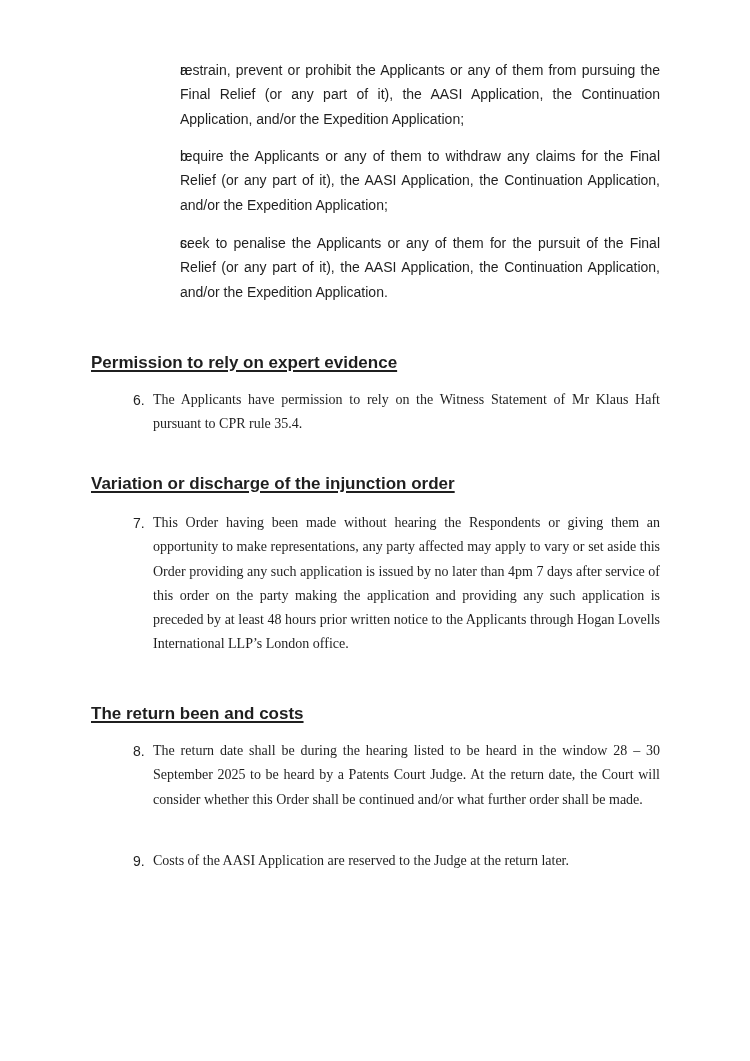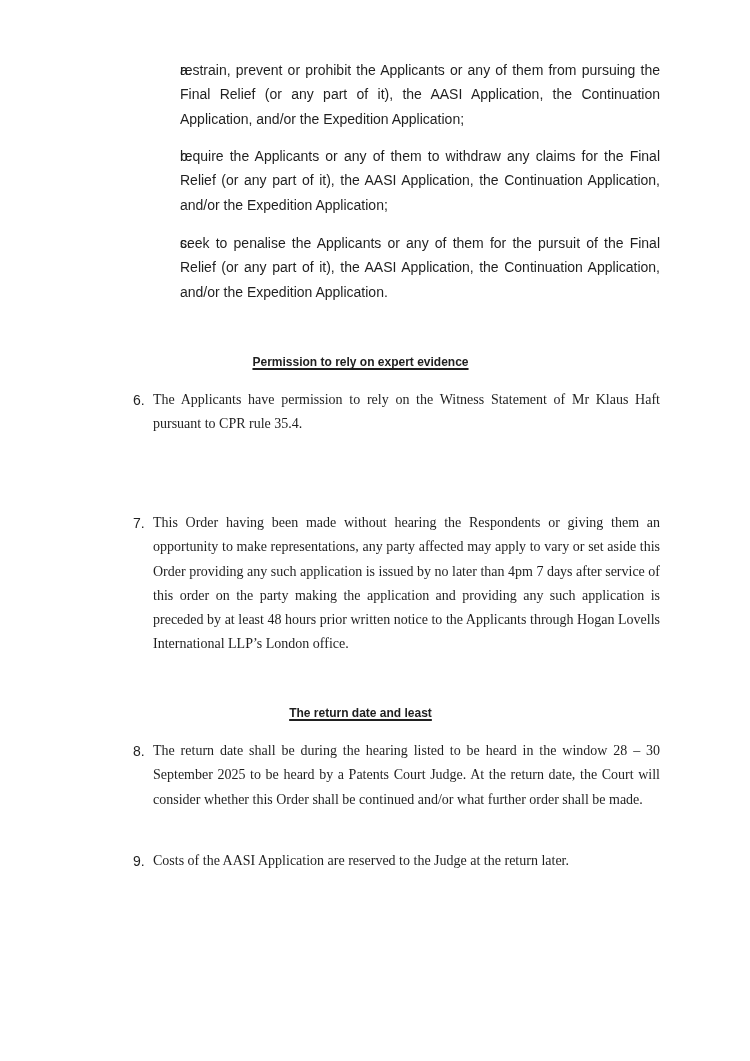--- a/index.html
+++ b/index.html
@@ -33,29 +33,28 @@
     text-align: justify;
     font-family: Liberation Serif, serif;
   }
   .marker {
     position: absolute;
     left: 0;
     top: 0;
   }
   .heading {
     position: absolute;
-    left: 76px;
+    left: 91px;
     width: 569px;
-    font-size: 12px;
+    font-size: 17px;
     font-weight: bold;
     line-height: 17px;
     text-decoration: underline;
     text-decoration-thickness: 1.5px;
     text-underline-offset: 2px;
-    text-align: center;
   }
 </style>
 </head>
 <body>
 
 <div class="page">
 
   <div class="alpha-item" style="top: 58px;">
     <span class="marker">a.</span>
     <div class="item-text">restrain, prevent or prohibit the Applicants or any of them from pursuing the Final Relief (or any part of it), the AASI Application, the Continuation Application, and/or the Expedition Application;</div>
@@ -71,27 +70,28 @@
     <div class="item-text">seek to penalise the Applicants or any of them for the pursuit of the Final Relief (or any part of it), the AASI Application, the Continuation Application, and/or the Expedition Application.</div>
   </div>
 
   <h2 class="heading" style="top: 354px;">Permission to rely on expert evidence</h2>
 
   <div class="num-item" style="top: 388px;">
     <span class="marker">6.</span>
     <div class="item-text">The Applicants have permission to rely on the Witness Statement of Mr Klaus Haft pursuant to CPR rule 35.4.</div>
   </div>
 
+  <h2 class="heading" style="top: 475px;">Variation or discharge of the injunction order</h2>
 
   <div class="num-item" style="top: 511px;">
     <span class="marker">7.</span>
     <div class="item-text">This Order having been made without hearing the Respondents or giving them an opportunity to make representations, any party affected may apply to vary or set aside this Order providing any such application is issued by no later than 4pm 7 days after service of this order on the party making the application and providing any such application is preceded by at least 48 hours prior written notice to the Applicants through Hogan Lovells International LLP’s London office.</div>
   </div>
 
-  <h2 class="heading" style="top: 705px;">The return date and least</h2>
+  <h2 class="heading" style="top: 705px;">The return been and costs</h2>
 
   <div class="num-item" style="top: 739px;">
     <span class="marker">8.</span>
     <div class="item-text">The return date shall be during the hearing listed to be heard in the window 28 – 30 September 2025 to be heard by a Patents Court Judge. At the return date, the Court will consider whether this Order shall be continued and/or what further order shall be made.</div>
   </div>
 
   <div class="num-item" style="top: 849px;">
     <span class="marker">9.</span>
     <div class="item-text">Costs of the AASI Application are reserved to the Judge at the return later.</div>
   </div>

